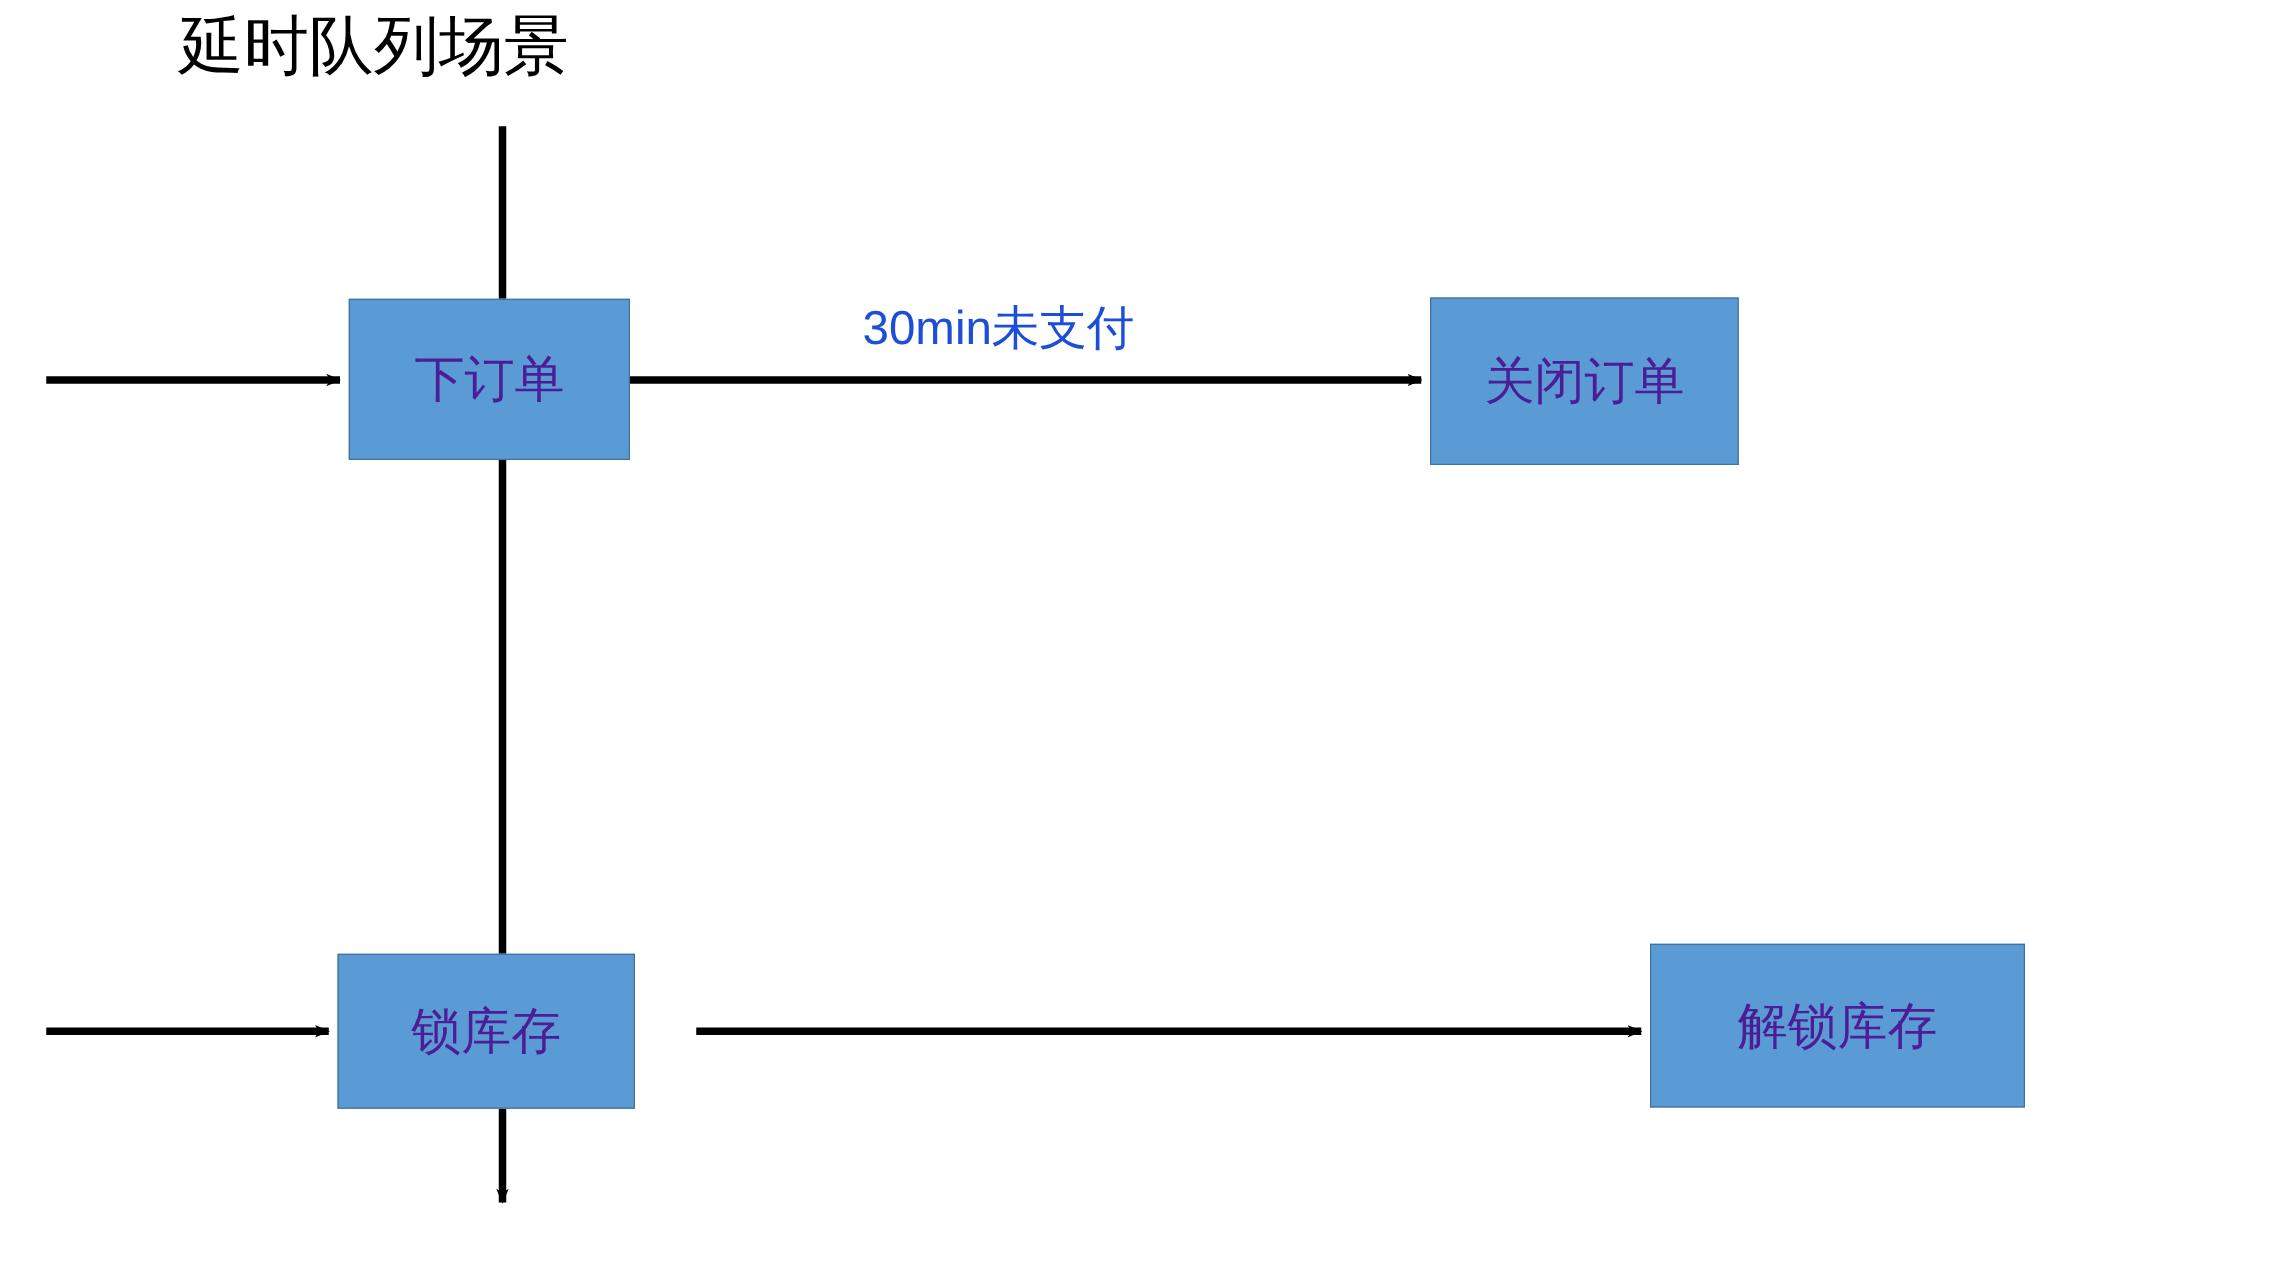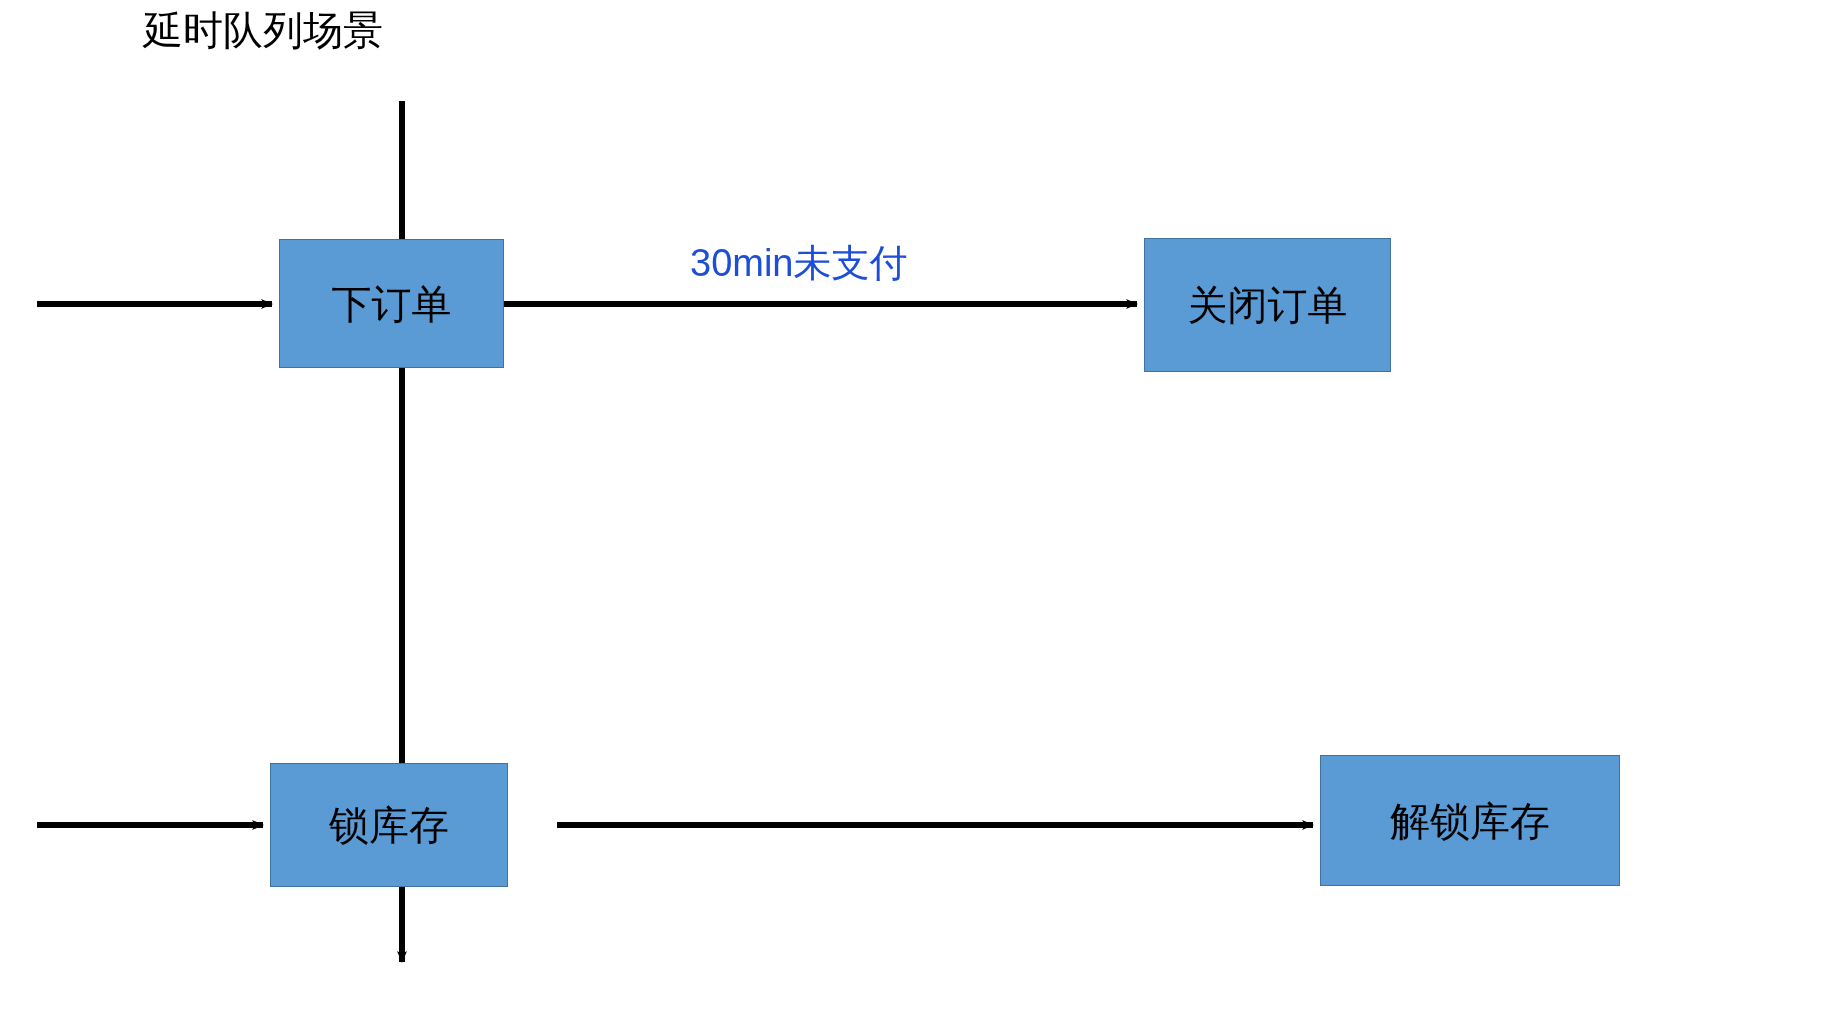--- a/index.html
+++ b/index.html
@@ -21,34 +21,34 @@
     position: absolute;
     left: 0;
     top: 0;
     width: 1821px;
     height: 1013px;
   }
   .diagram-title {
     position: absolute;
     left: 143px;
     top: 6px;
-    font-size: 40px;
+    font-size: 52px;
     color: #000000;
     white-space: nowrap;
     line-height: 1.2;
   }
   .node {
     position: absolute;
     box-sizing: border-box;
     background: #5B9BD5;
     border: 1px solid #41719C;
     display: flex;
     align-items: center;
     justify-content: center;
-    color: #000000;
+    color: #4c1d95;
     font-size: 40px;
     line-height: 1.1;
     white-space: nowrap;
   }
   #node-place-order  { left: 279px;  top: 239px; width: 225px; height: 129px; }
   #node-close-order  { left: 1144px; top: 238px; width: 247px; height: 134px; }
   #node-lock-stock   { left: 270px;  top: 763px; width: 238px; height: 124px; }
   #node-unlock-stock { left: 1320px; top: 755px; width: 300px; height: 131px; justify-content: center; }
 
   .edge-label {

